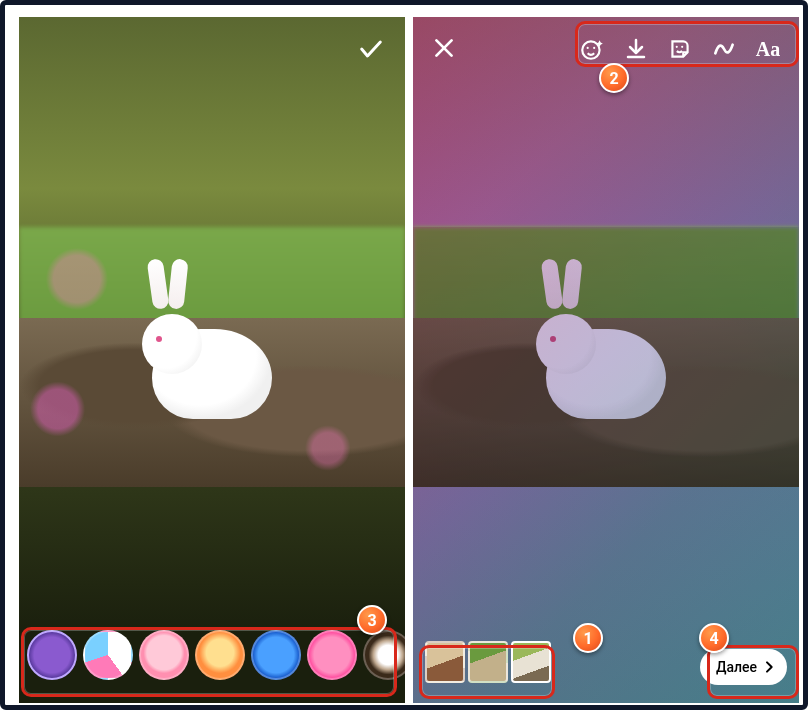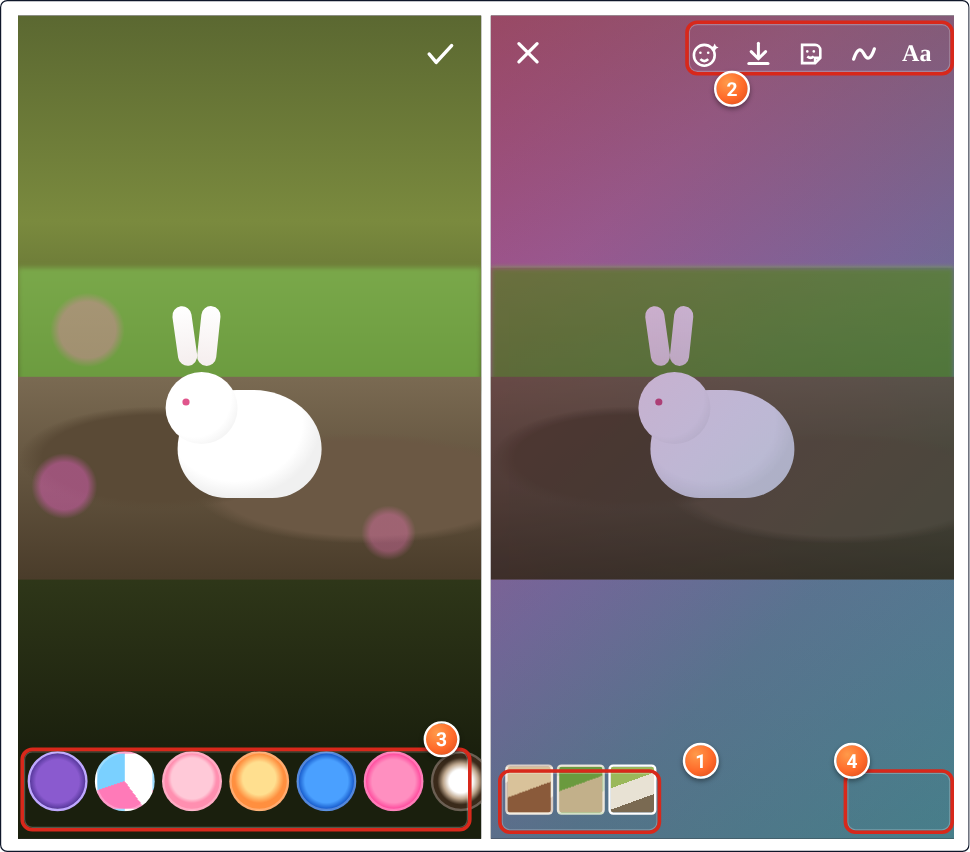--- a/index.html
+++ b/index.html
@@ -8,21 +8,21 @@
     height: 710px;
     background: #fff;
     font-family: -apple-system, BlinkMacSystemFont, "Segoe UI", Roboto, Arial, sans-serif;
     position: relative;
     overflow: hidden;
   }
   .frame {
     position: absolute;
     width: 808px;
     height: 710px;
-    border: 1px solid #0f172a;
+    border: 5px solid #0f172a;
     border-radius: 6px;
   }
   .phone {
     position: absolute;
     top: 12px;
     width: 386px;
     height: 686px;
     background: #000;
     overflow: hidden;
   }
@@ -359,20 +359,26 @@
         <span>Aa</span>
       </div>
     </div>
 
     <div class="thumbs">
       <div class="thumb t0"></div>
       <div class="thumb t1"></div>
       <div class="thumb t2 sel"></div>
     </div>
 
+    <div class="next-btn">
+      <span>Далее</span>
+      <svg viewBox="0 0 24 24" width="16" height="16" fill="none" stroke="currentColor" stroke-width="3" stroke-linecap="round" stroke-linejoin="round">
+        <polyline points="9 5 16 12 9 19"></polyline>
+      </svg>
+    </div>
   </div>
 
   <div class="hl" style="left:570px; top:16px; width:224px; height:46px;"></div>
   <div class="badge" style="left:594px; top:58px;">
       <span>2</span>
     </div>
 
   <div class="hl" style="left:16px; top:622px; width:376px; height:70px;"></div>
   <div class="badge" style="left:352px; top:600px;">
       <span>3</span>

